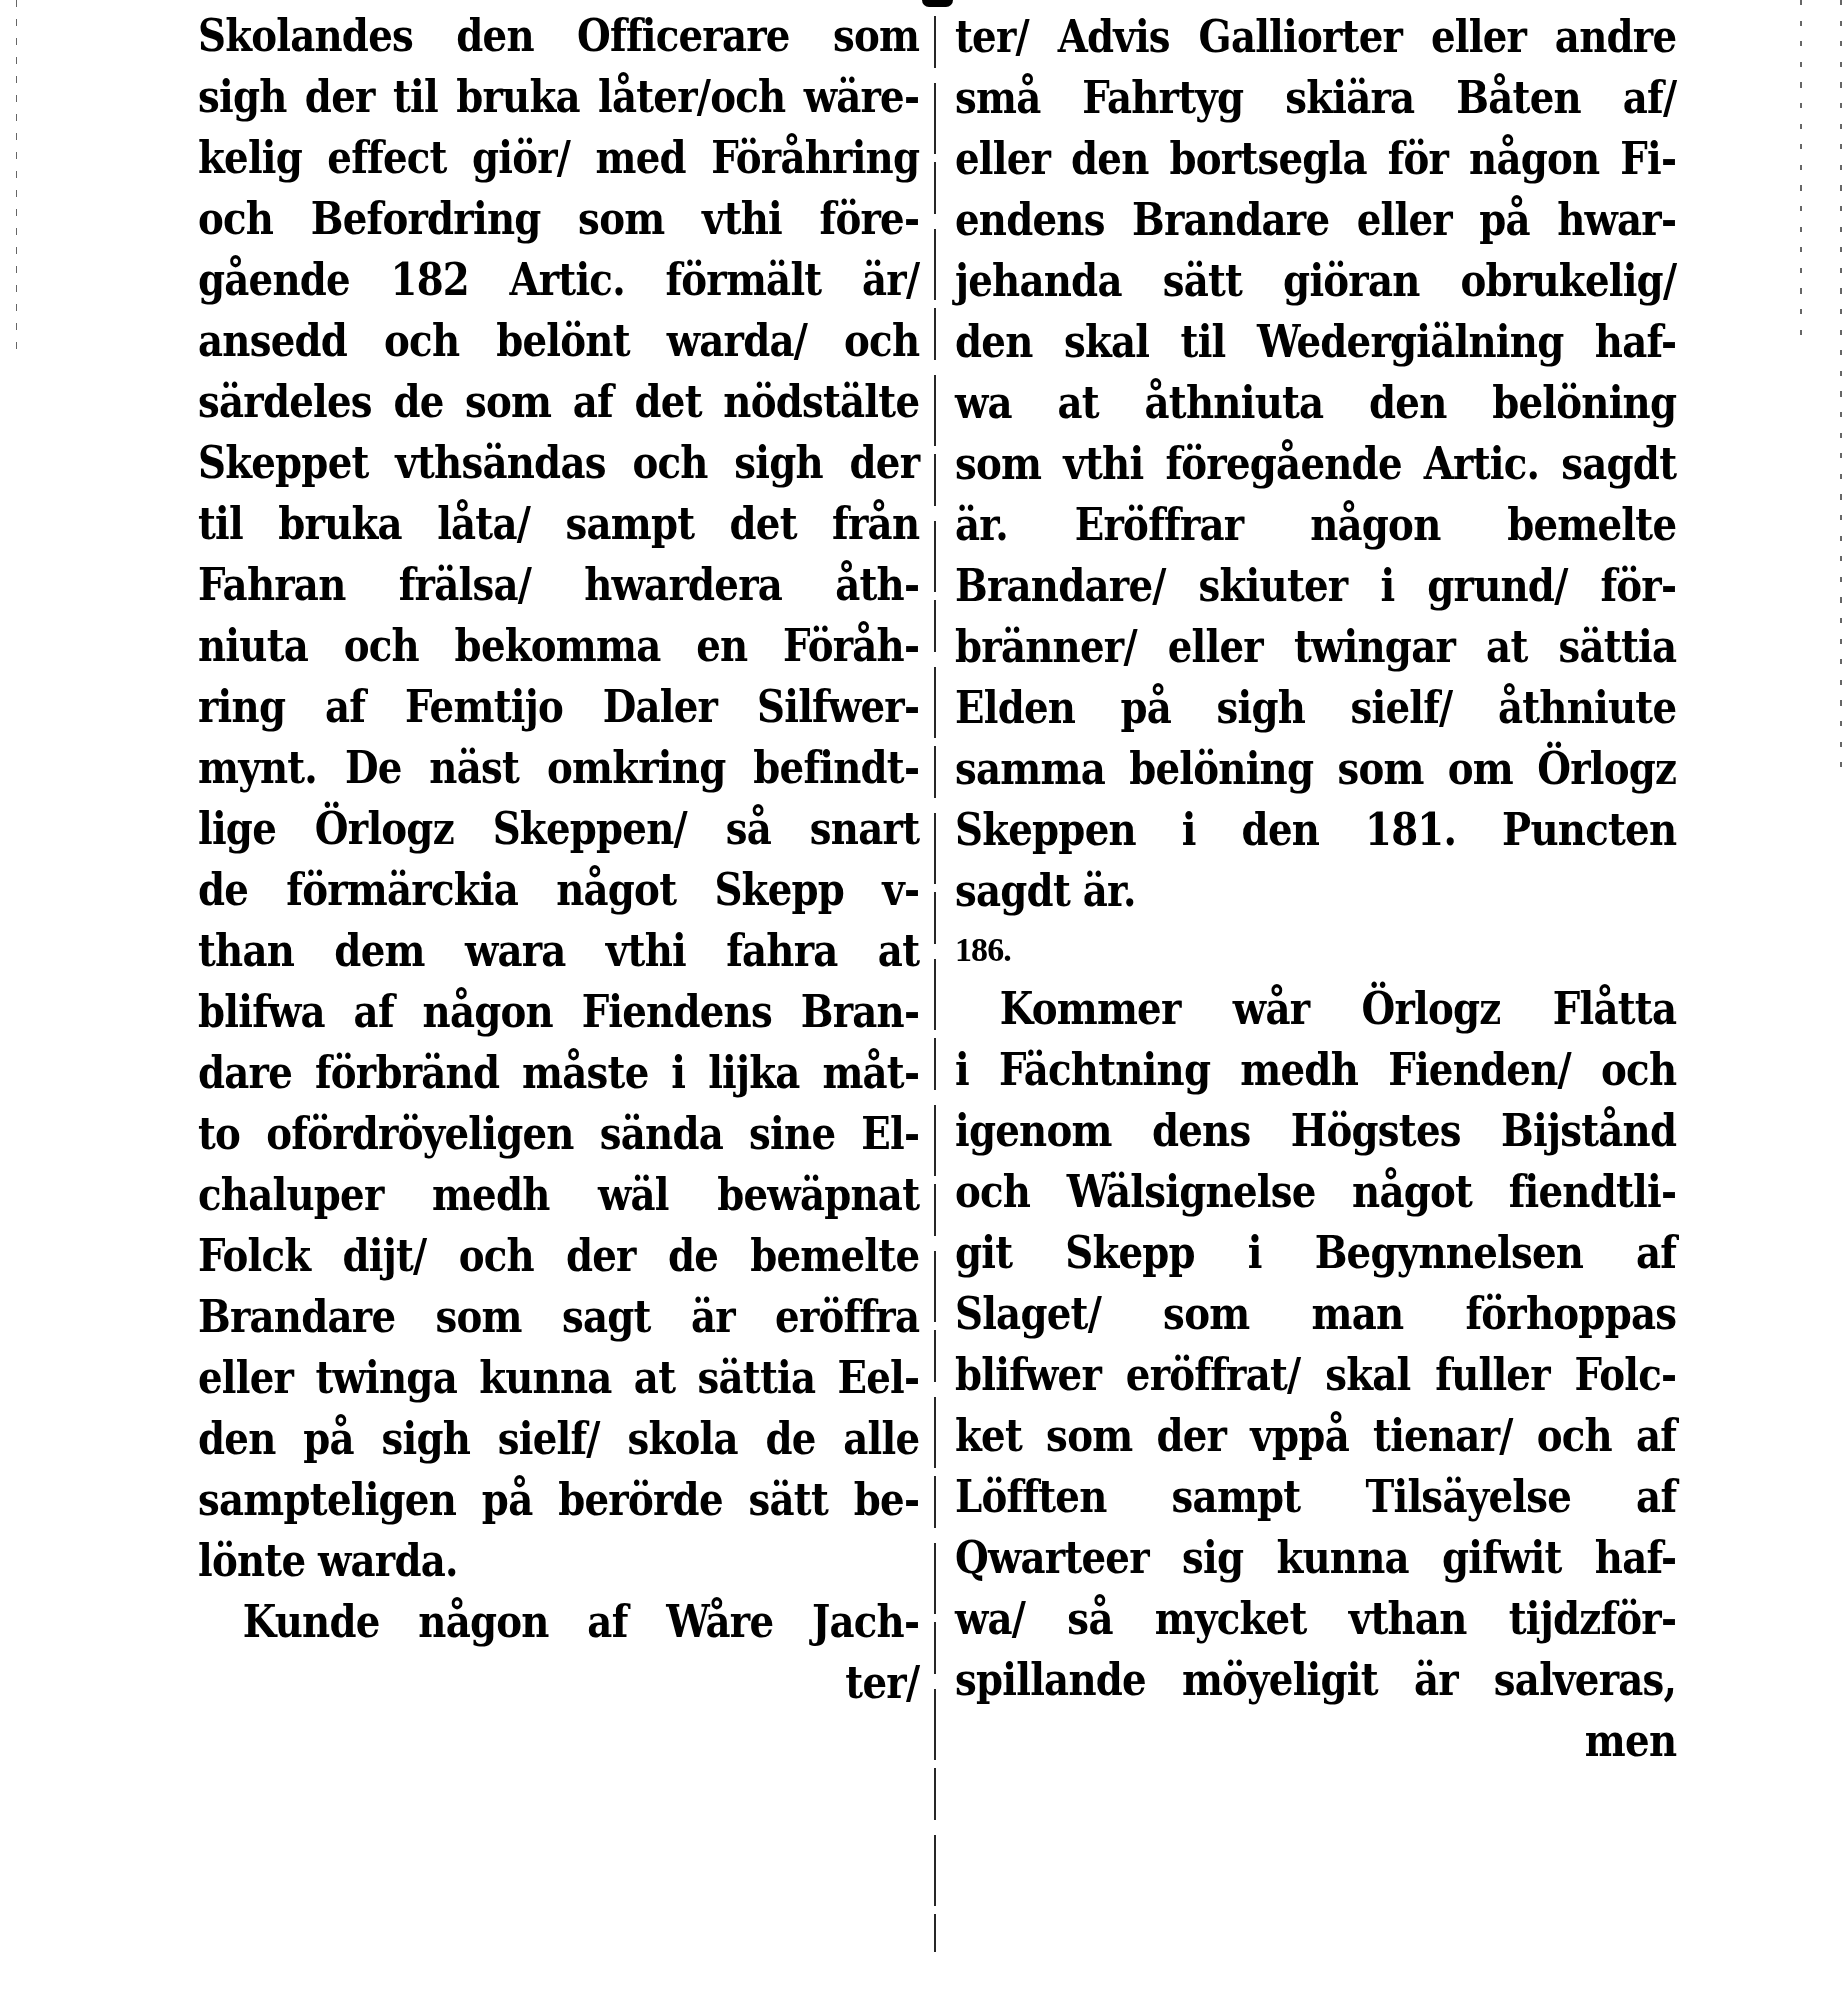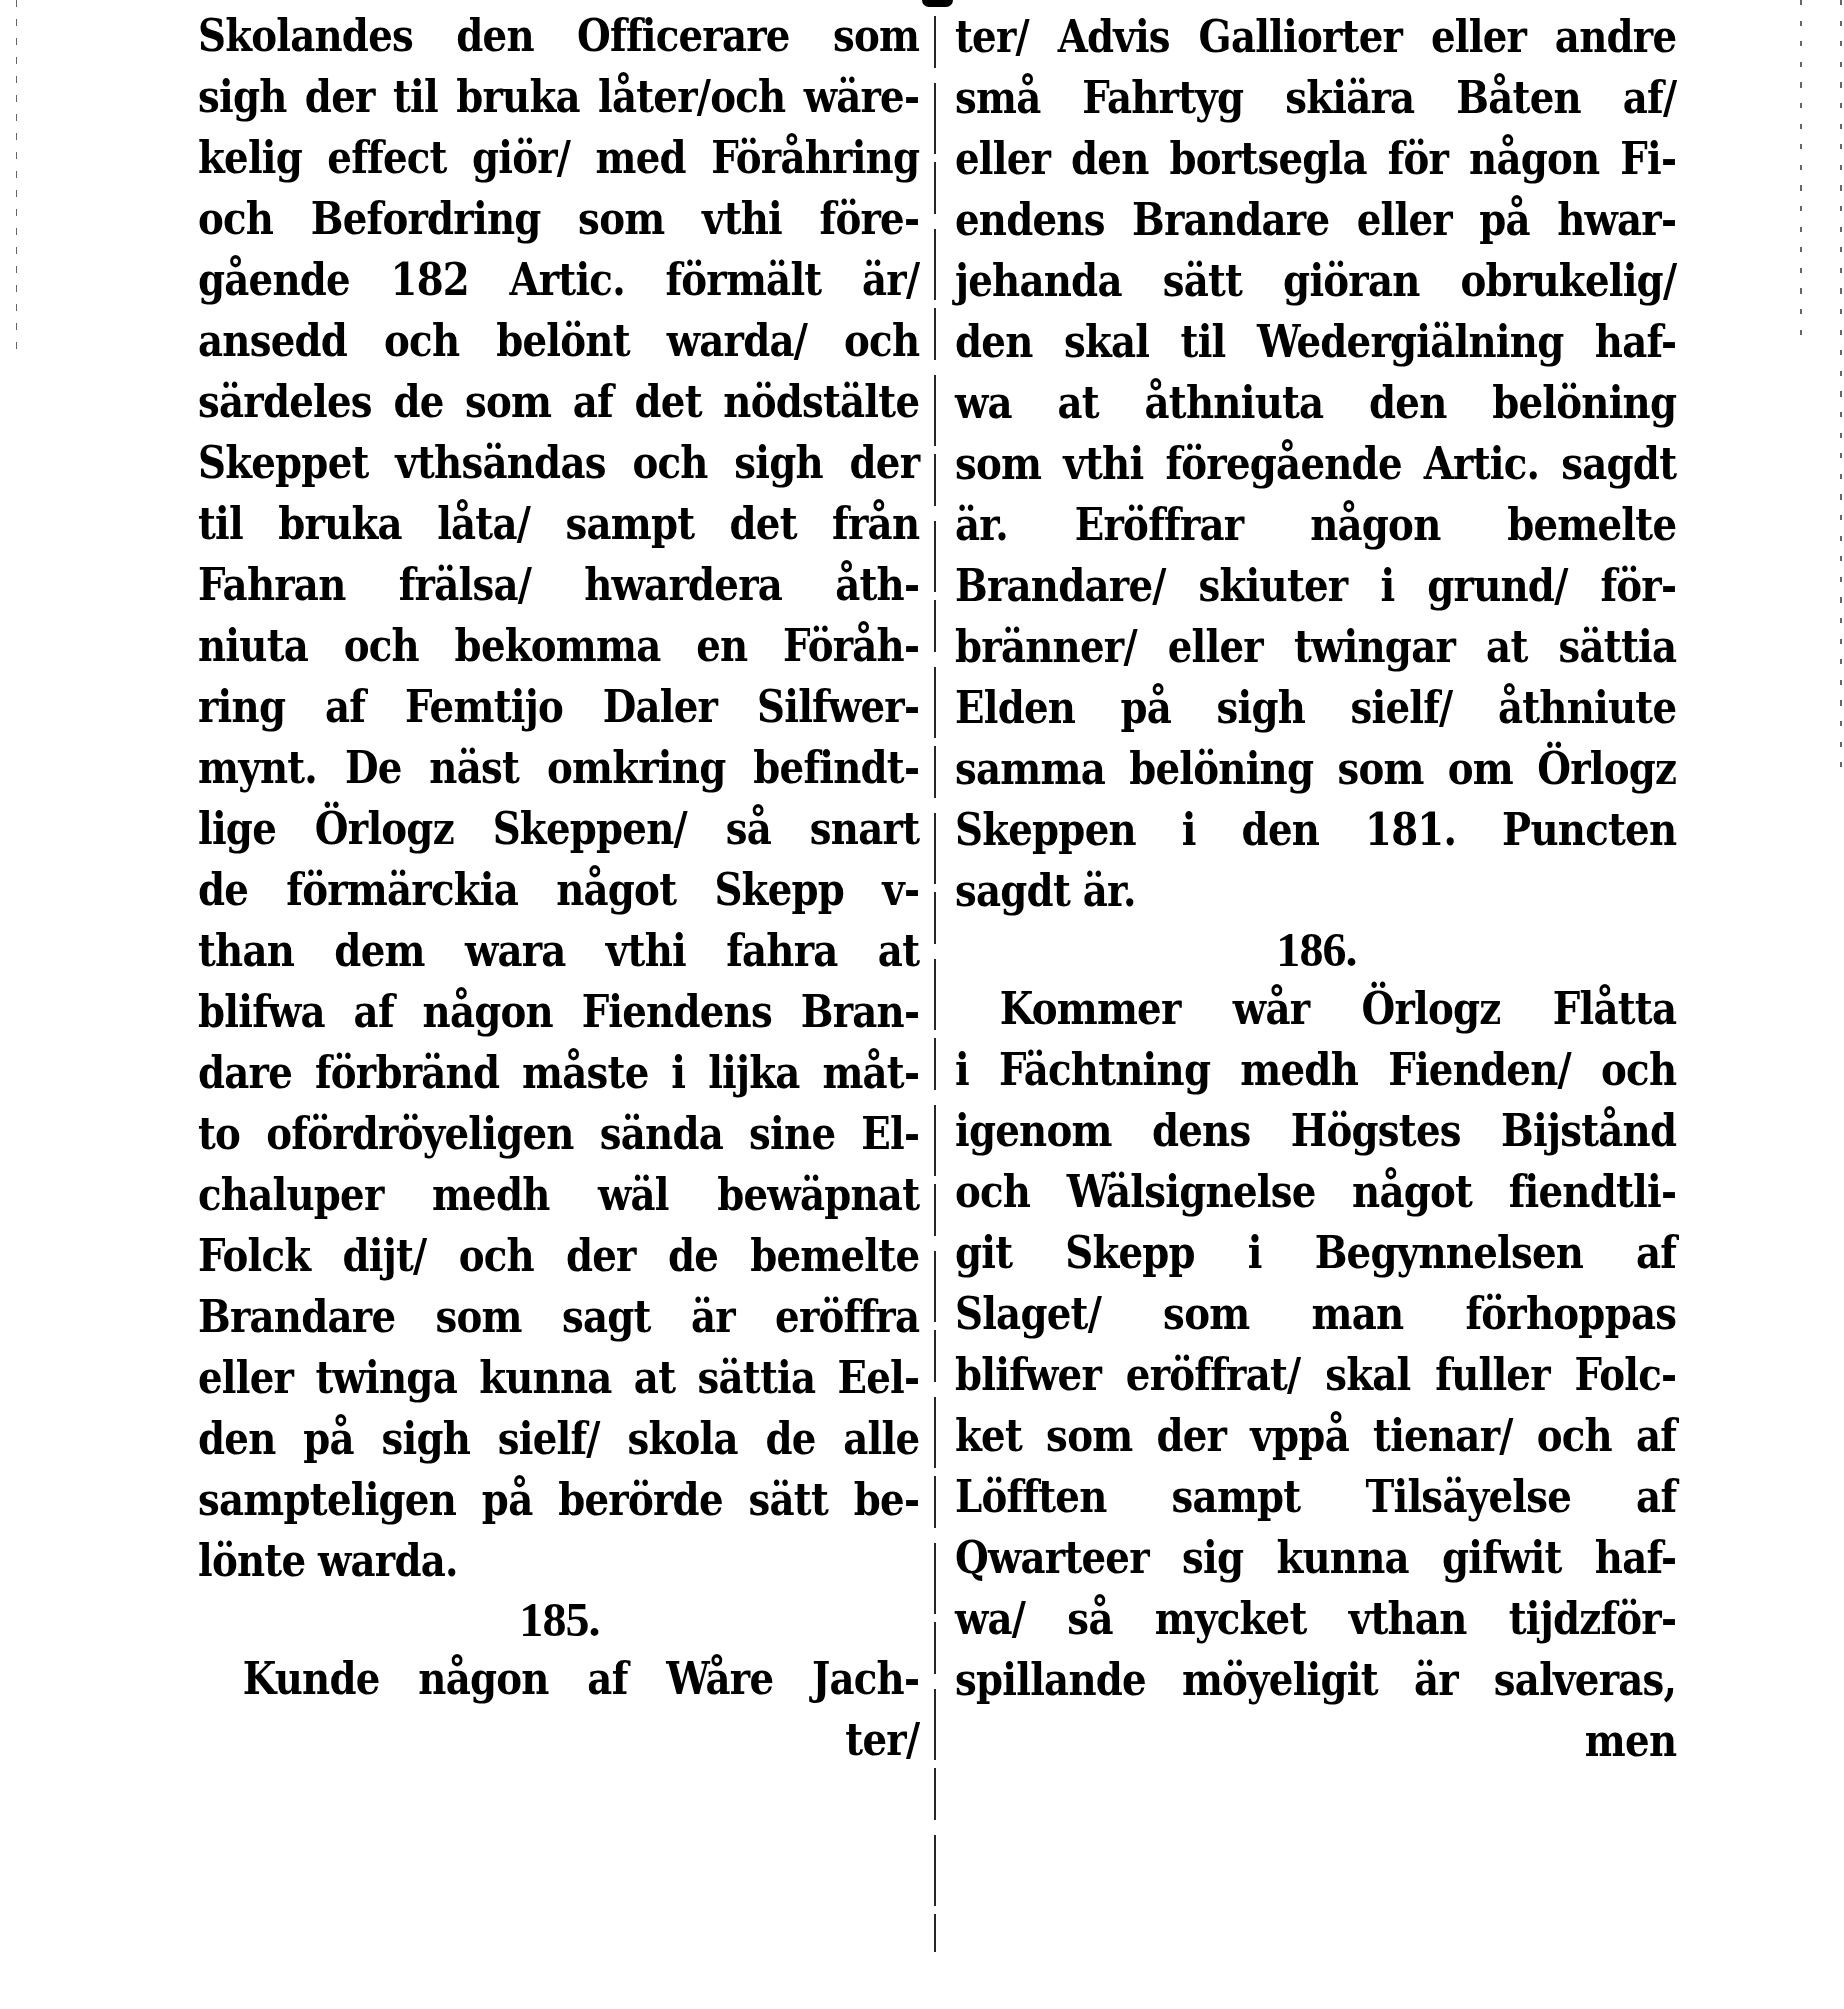--- a/index.html
+++ b/index.html
@@ -42,22 +42,22 @@
   .line {
     display: block; white-space: nowrap; text-align: justify; text-align-last: justify;
     height: 61px; transform: scaleX(.86); transform-origin: left center; width: 116%;
   }
   .page-left .text  { margin-top: 5px; }
   .page-right .text { margin-top: 6px; }
   .line.last { text-align-last: left; }
   .line.right { text-align-last: right; }
   .line.indent { padding-left: 52px; box-sizing: border-box; }
   .section-num {
-    display: block; text-align: center; font-family: "Liberation Serif", serif;
-    font-weight: bold; font-size: 48px; height: 57px; line-height: 57px;
+    display: block; text-align: left; font-family: "Liberation Serif", serif;
+    font-weight: bold; font-size: 34px; height: 57px; line-height: 57px;
   }
 </style>
 </head>
 <body>
 
 <div class="spread">
   <div class="edge-left"></div>
   <div class="gutter-mark"></div>
   <div class="gutter-line"></div>
   <div class="edge-right"></div>
@@ -84,21 +84,20 @@
       <span class="line">blifwa af någon Fiendens Bran-</span>
       <span class="line">dare förbränd måste i lijka måt-</span>
       <span class="line">to ofördröyeligen sända sine El-</span>
       <span class="line">chaluper medh wäl bewäpnat</span>
       <span class="line">Folck dijt/ och der de bemelte</span>
       <span class="line">Brandare som sagt är eröffra</span>
       <span class="line">eller twinga kunna at sättia Eel-</span>
       <span class="line">den på sigh sielf/ skola de alle</span>
       <span class="line">sampteligen på berörde sätt be-</span>
       <span class="line last">lönte warda.</span>
-      <span class="section-num">185.</span>
       <span class="line indent">Kunde någon af Wåre Jach-</span>
       <span class="line right">ter/</span>
     </div>
   </section>
 
   <section class="page page-right">
     <div class="text">
       <span class="line">ter/ Advis Galliorter eller andre</span>
       <span class="line">små Fahrtyg skiära Båten af/</span>
       <span class="line">eller den bortsegla för någon Fi-</span>

